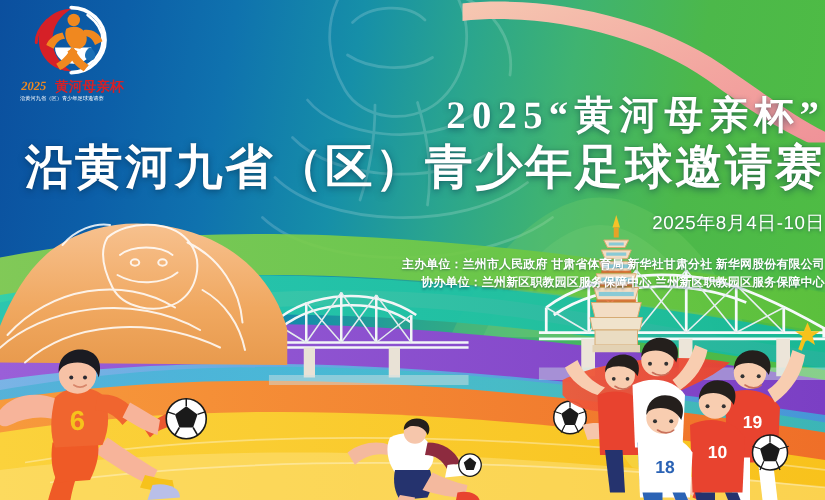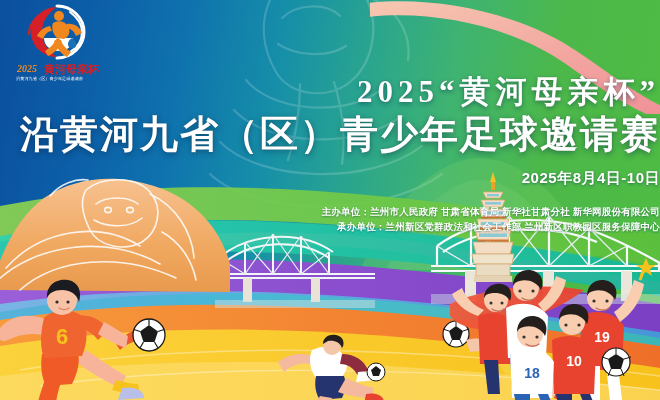--- a/index.html
+++ b/index.html
@@ -34,21 +34,21 @@
     line-height:1.05; white-space:nowrap;
     text-shadow:0 2px 5px rgba(0,40,70,.45), 0 0 1px rgba(0,0,0,.3);
   }
   .title-2 {
     font-family:"Liberation Serif", serif;
     font-size:38px; font-weight:bold; color:#ffffff; letter-spacing:2px;
     line-height:1.12; margin-top:4px; white-space:nowrap;
     text-shadow:0 2px 6px rgba(0,40,70,.5), 0 0 1px rgba(0,0,0,.35);
   }
   .date-line {
-    margin-top:14px; font-size:15px; font-weight:bold; color:#ffffff;
+    margin-top:14px; font-size:15px; font-weight:normal; color:#ffffff;
     letter-spacing:.5px; text-shadow:0 1px 3px rgba(0,40,70,.5);
   }
   .orgs { margin-top:16px; }
   .org-row {
     font-size:9.5px; color:#ffffff; font-weight:bold; line-height:1.62;
     letter-spacing:.2px; white-space:nowrap;
     text-shadow:0 1px 2px rgba(0,40,70,.45);
   }
 
   
@@ -426,21 +426,21 @@
       <path d="M2 24 C8 16 18 10 30 8 L34 18 C22 20 12 24 6 30 Z" fill="#e8432f" opacity=".85"></path>
     </svg>
   </div>
 
   <div class="text-block">
     <div class="title-1">2025“黄河母亲杯”</div>
     <div class="title-2">沿黄河九省（区）青少年足球邀请赛</div>
     <div class="date-line">2025年8月4日-10日</div>
     <div class="orgs">
       <div class="org-row">主办单位：兰州市人民政府  甘肃省体育局  新华社甘肃分社  新华网股份有限公司</div>
-      <div class="org-row">承办单位：兰州新区党群政法和社会工作部  兰州新区职教园区服务保障中心</div>
+      <div class="org-row">协办单位：兰州新区职教园区服务保障中心  兰州新区职教园区服务保障中心</div>
     </div>
   </div>
 
   <div class="logo">
     <svg class="logo-mark" viewBox="0 0 62 56">
 
       <path d="M31 2 C46 2 58 14 58 28 C58 42 46 54 31 54" fill="none" stroke="#ffffff" stroke-width="3" stroke-linecap="round"></path>
       <path d="M44 8 C52 14 56 21 56 28 C56 36 52 43 44 48" fill="none" stroke="#ffffff" stroke-width="2" stroke-linecap="round"></path>
 
       <path d="M31 3 C17 3 5 14 5 28 C5 42 17 53 31 53 C22 47 16 39 16 28 C16 17 22 9 31 3 Z" fill="#d62027"></path>

